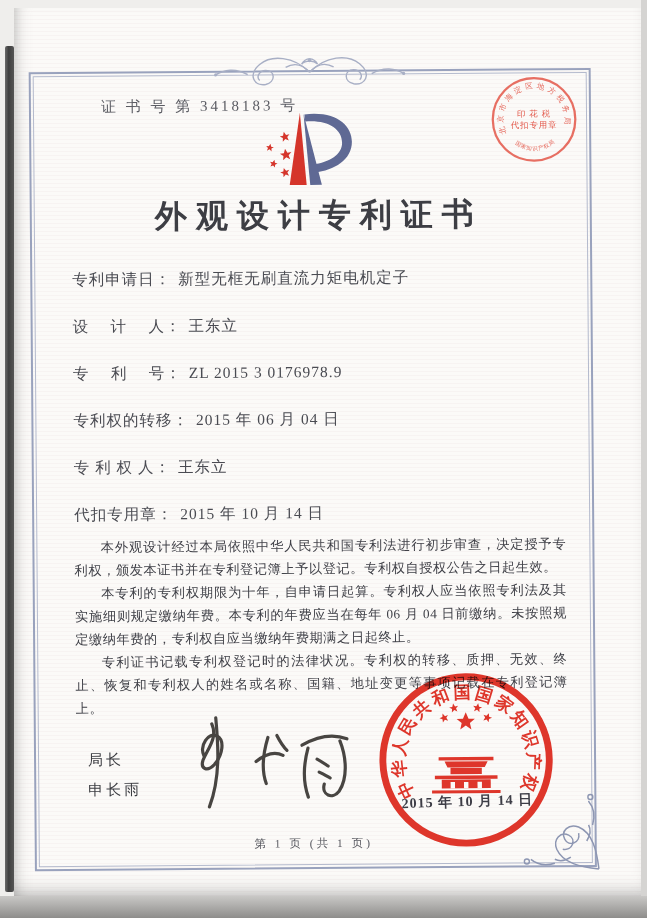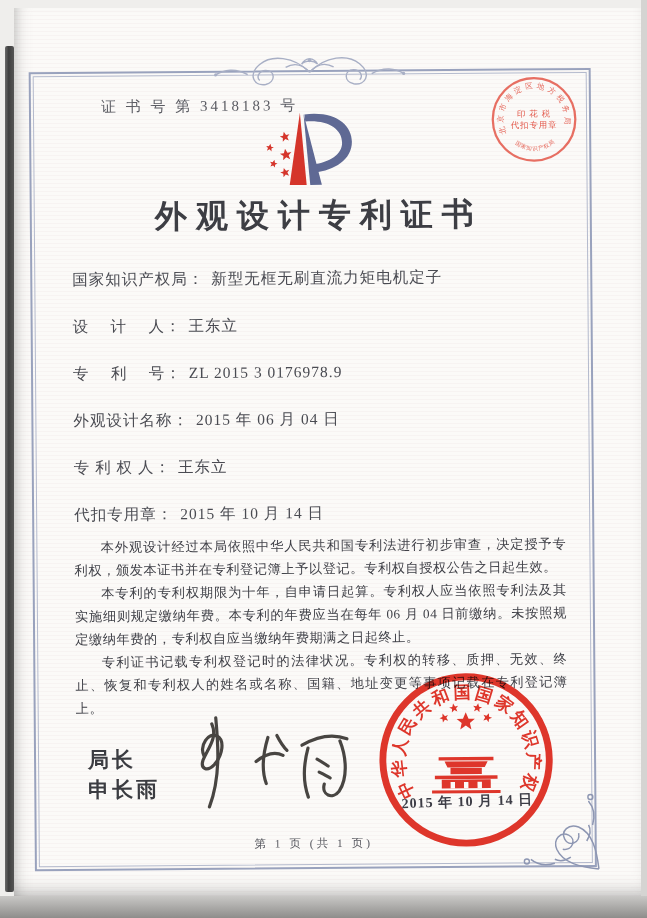--- a/index.html
+++ b/index.html
@@ -34,21 +34,21 @@
   .doc-title{position:absolute;left:18px;top:186px;width:558px;text-align:center;
     font-size:32px;letter-spacing:9px;color:#3d3e44;font-weight:600;padding-left:10px;}
   .fields{position:absolute;left:60px;top:260px;display:flex;flex-direction:column;gap:26px;
     font-size:15.5px;color:#4a4b52;letter-spacing:1px;}
   .frow{white-space:nowrap;}
   .frow .val{margin-left:7px;}
   .bodytext{position:absolute;left:60px;top:526px;width:492px;
     font-size:13.2px;line-height:23px;color:#404148;text-align:justify;letter-spacing:0.6px;}
   .bodytext p{margin:0;text-indent:2em;}
   .signer{position:absolute;left:72px;top:735px;font-family:"Liberation Sans","DejaVu Sans",sans-serif;
-    font-size:21px;font-weight:700;color:#3b3c41;letter-spacing:3px;line-height:30px;}
+    font-size:15px;font-weight:400;color:#3b3c41;letter-spacing:3px;line-height:30px;}
   .sig{position:absolute;left:160px;top:703px;z-index:4;}
   .seal{position:absolute;left:357px;top:660px;z-index:3;mix-blend-mode:multiply;opacity:.92;}
   .seal-date{position:absolute;left:358px;top:786px;width:186px;z-index:5;text-align:center;
     font-size:14px;font-weight:700;color:#3d3d46;letter-spacing:1px;transform:rotate(-1.5deg);}
   .tax-stamp{position:absolute;left:478px;top:68px;mix-blend-mode:multiply;opacity:.9;}
   .footer{position:absolute;left:18px;top:828px;width:558px;text-align:center;
     font-size:11.5px;letter-spacing:3px;color:#55565d;}
 </style>
 </head>
 <body>
@@ -117,24 +117,24 @@
     <use href="#starL" transform="translate(40,30) scale(0.9) rotate(-12)" fill="#d5352b"></use>
     <use href="#starL" transform="translate(23,42) scale(0.7) rotate(10)" fill="#d5352b"></use>
     <use href="#starL" transform="translate(41,50) scale(1.05) rotate(-8)" fill="#d5352b"></use>
     <use href="#starL" transform="translate(27,60) scale(0.7) rotate(14)" fill="#d5352b"></use>
     <use href="#starL" transform="translate(40,70) scale(0.85) rotate(-16)" fill="#d5352b"></use>
   </svg>
 
   <div class="doc-title">外观设计专利证书</div>
 
   <div class="fields">
-    <div class="frow"><span class="lab">国家知识产权局：</span><span class="val">新型无框无刷直流力矩电机定子</span></div>
+    <div class="frow"><span class="lab">专利申请日：</span><span class="val">新型无框无刷直流力矩电机定子</span></div>
     <div class="frow"><span class="lab">设　 计 　人：</span><span class="val">王东立</span></div>
     <div class="frow"><span class="lab">专　 利 　号：</span><span class="val">ZL 2015 3 0176978.9</span></div>
-    <div class="frow"><span class="lab">外观设计名称：</span><span class="val">2015 年 06 月 04 日</span></div>
+    <div class="frow"><span class="lab">专利权的转移：</span><span class="val">2015 年 06 月 04 日</span></div>
     <div class="frow"><span class="lab">专 利 权 人：</span><span class="val">王东立</span></div>
     <div class="frow"><span class="lab">代扣专用章：</span><span class="val">2015 年 10 月 14 日</span></div>
   </div>
 
   <div class="bodytext">
     <p>本外观设计经过本局依照中华人民共和国专利法进行初步审查，决定授予专利权，颁发本证书并在专利登记簿上予以登记。专利权自授权公告之日起生效。</p>
     <p>本专利的专利权期限为十年，自申请日起算。专利权人应当依照专利法及其实施细则规定缴纳年费。本专利的年费应当在每年 06 月 04 日前缴纳。未按照规定缴纳年费的，专利权自应当缴纳年费期满之日起终止。</p>
     <p>专利证书记载专利权登记时的法律状况。专利权的转移、质押、无效、终止、恢复和专利权人的姓名或名称、国籍、地址变更等事项记载在专利登记簿上。</p>
   </div>
 

